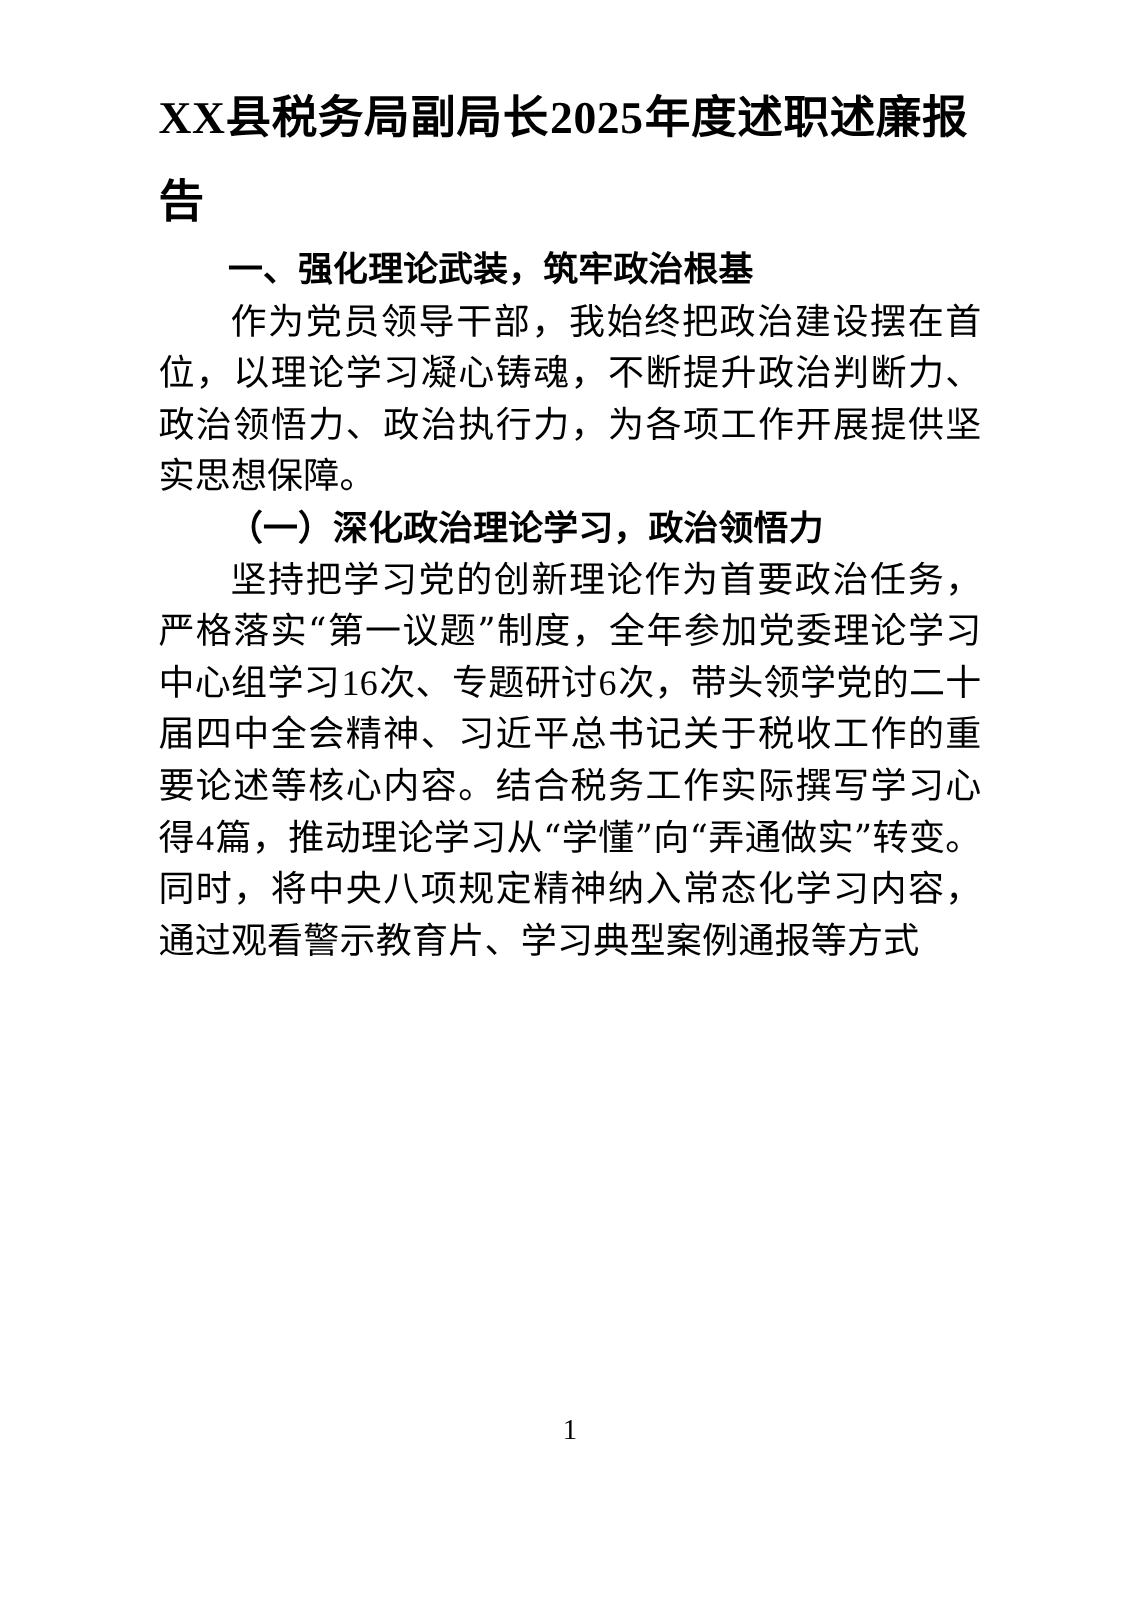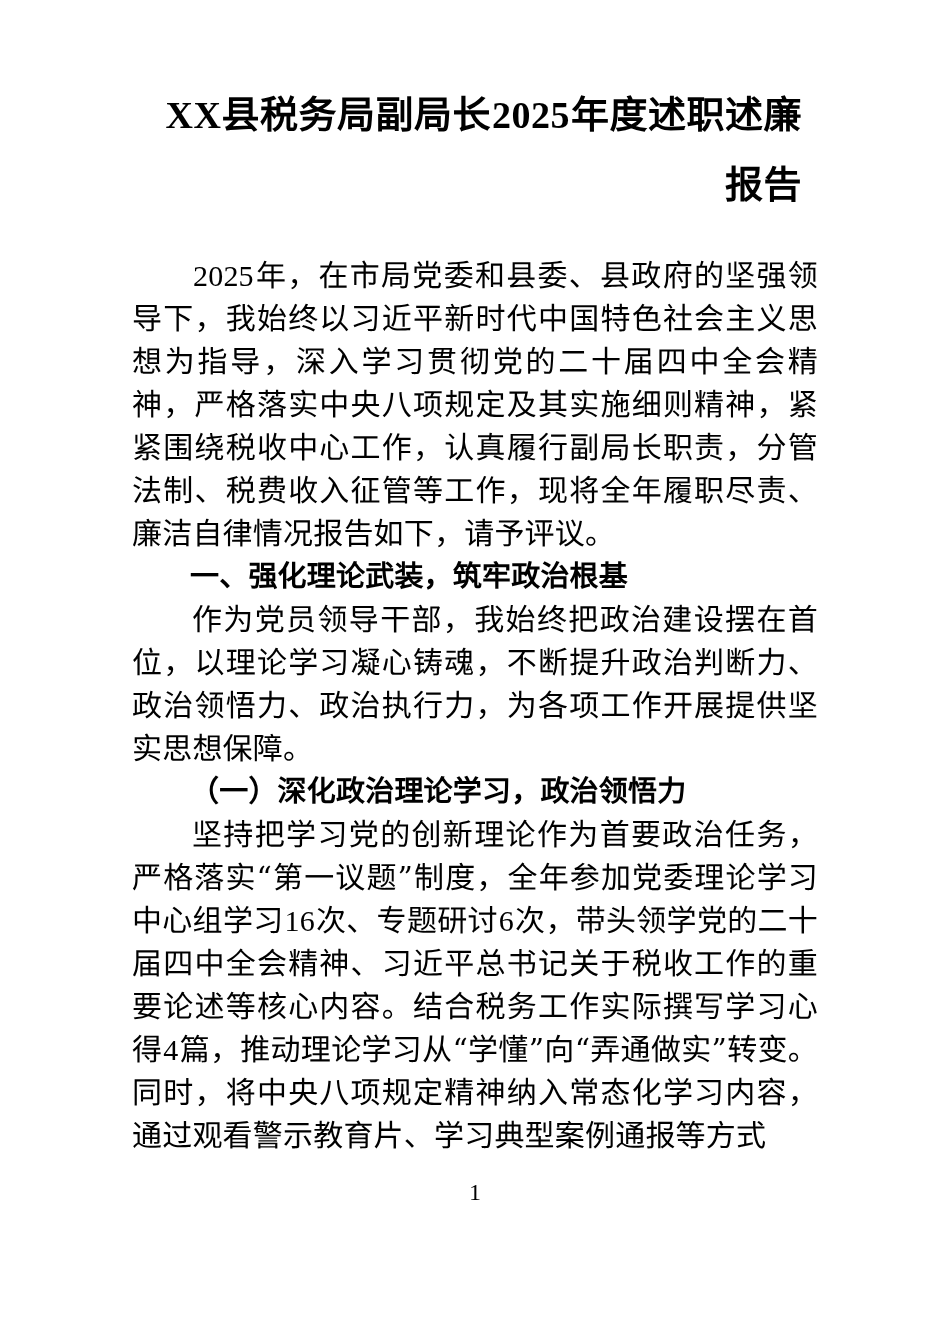--- a/index.html
+++ b/index.html
@@ -25,23 +25,23 @@
   
   .content {
     position: absolute;
     left: 132px;
     top: 0;
     width: 686px;
   }
 
   
   .doc-title {
-    margin: 16px;
+    margin: 0;
     padding-top: 64px;
-    text-align: right;
+    text-align: left;
     font-family: "Liberation Serif", "DejaVu Serif", serif;
     font-weight: bold;
     font-size: 38px;
     line-height: 70px;
     letter-spacing: 0.5px;
     word-break: break-all;
   }
 
   
   .para {
@@ -110,21 +110,20 @@
 </style>
 </head>
 <body>
 
 <div class="page">
 
   <div class="content">
 
     <h1 class="doc-title">XX县税务局副局长<span class="num">2025</span>年度述职述廉报告</h1>
 
-    <p class="para first-body"><span class="num">2025</span>年，在市局党委和县委、县政府的坚强领导下，我始终以习近平新时代中国特色社会主义思想为指导，深入学习贯彻党的二十届四中全会精神，严格落实中央八项规定及其实施细则精神，紧紧围绕税收中心工作，认真履行副局长职责，分管法制、税费收入征管等工作，现将全年履职尽责、廉洁自律情况报告如下，请予评议。</p>
 
     <h2 class="heading-1">一、强化理论武装，筑牢政治根基</h2>
 
     <p class="para">作为党员领导干部，我始终把政治建设摆在首位，以理论学习凝心铸魂，不断提升政治判断力、政治领悟力、政治执行力，为各项工作开展提供坚实思想保障。</p>
 
     <h3 class="heading-2">（一）深化政治理论学习，政治领悟力</h3>
 
     <p class="para">坚持把学习党的创新理论作为首要政治任务，严格落实“第一议题”制度，全年参加党委理论学习中心组学习<span class="num">16</span>次、专题研讨<span class="num">6</span>次，带头领学党的二十届四中全会精神、习近平总书记关于税收工作的重要论述等核心内容。结合税务工作实际撰写学习心得<span class="num">4</span>篇，推动理论学习从“学懂”向“弄通做实”转变。同时，将中央八项规定精神纳入常态化学习内容，通过观看警示教育片、学习典型案例通报等方式</p>
 
   </div>

